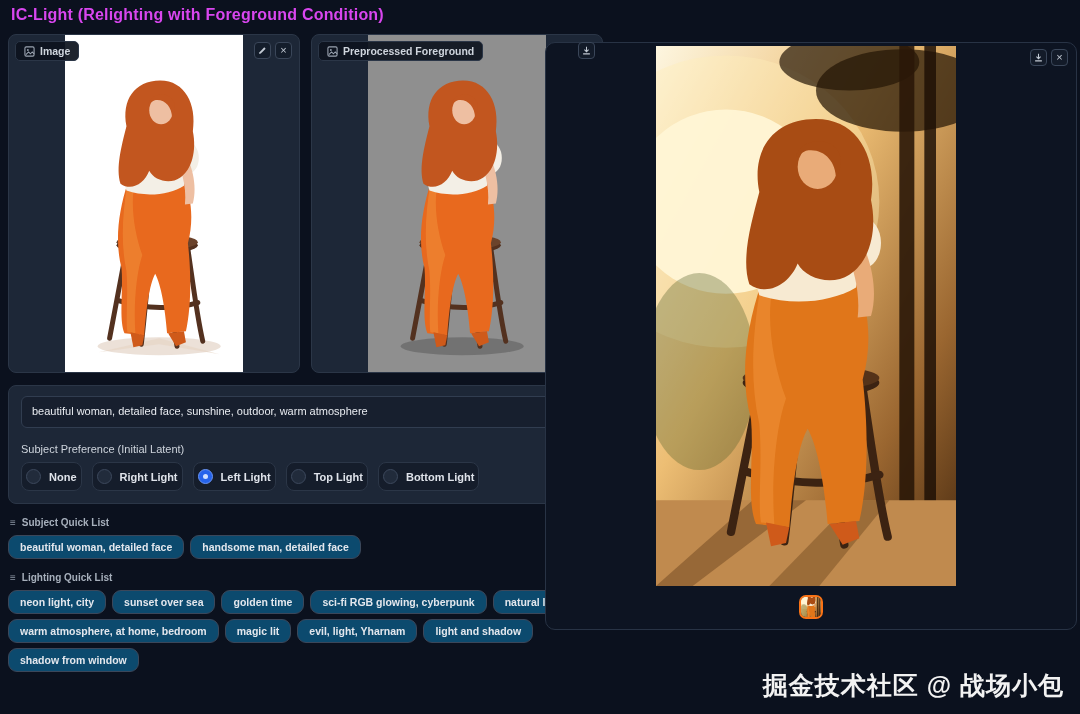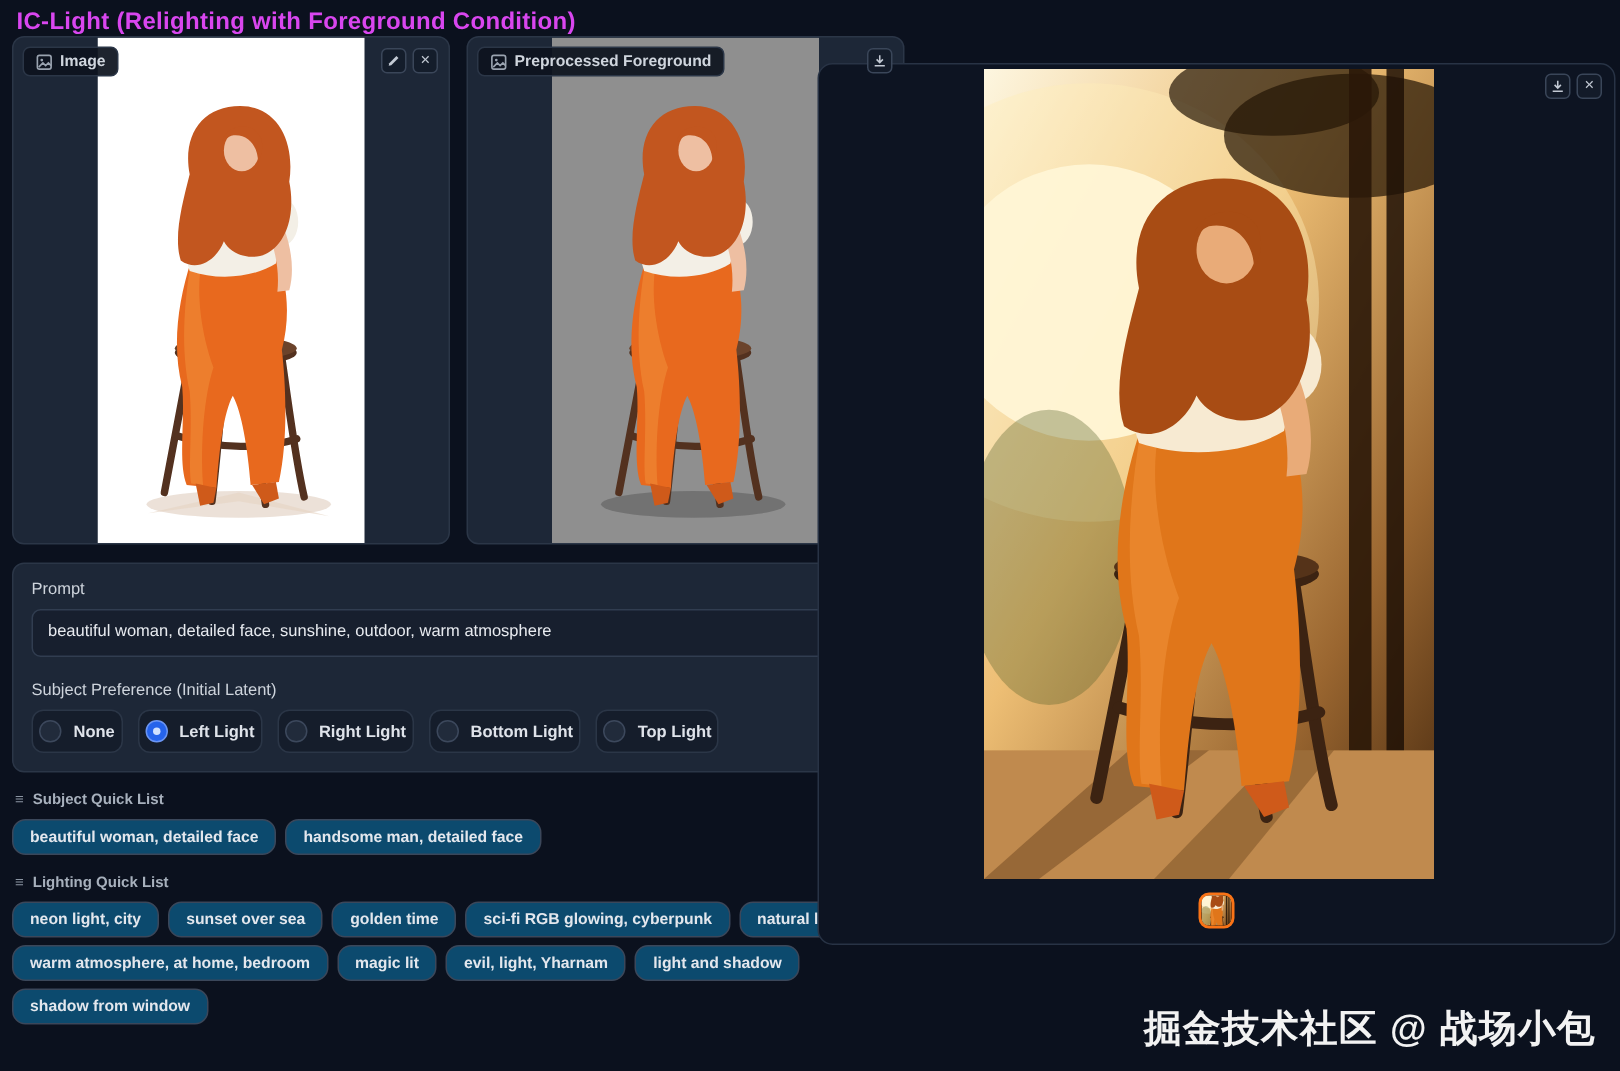--- a/index.html
+++ b/index.html
@@ -8,21 +8,21 @@
     background:#0b111e;
     font-family:"Liberation Sans",sans-serif;
     color:#e5e8ee;
     position:relative;overflow:hidden;
   }
   .title{
     position:absolute;left:11px;top:6px;
     font-size:16px;font-weight:700;color:#d946ef;letter-spacing:.2px;
   }
   
-  .left{position:absolute;left:8px;top:24px;width:595px}
+  .left{position:absolute;left:8px;top:34px;width:595px}
   .panels{display:flex;gap:11px;height:339px}
   .card{
     position:relative;flex:1;
     background:#1d2737;border:1px solid #2b3647;border-radius:8px;
     overflow:hidden;display:flex;align-items:center;justify-content:center;
   }
   .fig{height:100%;width:auto;display:block}
   .label-chip{
     position:absolute;top:6px;left:6px;z-index:2;
     display:flex;align-items:center;gap:5px;
@@ -191,44 +191,43 @@
               <path d="M85,101 L96,93 L107,102 L96,120 Z" fill="#eebfa2"></path>
               <path d="M82,98 C68,88 60,68 72,56 C77,50 85,50 89,55 L84,64 C77,66 75,76 84,87 C88,91 91,94 92,98 Z" fill="#eebfa2"></path>
               <path d="M96,46 C70,46 57,66 62,92 C57,112 51,134 56,150 C67,158 80,150 85,137 C90,147 106,151 116,144 C128,136 133,117 129,97 C133,70 121,46 96,46 Z" fill="#c2561f"></path>
               <ellipse cx="97" cy="76" rx="12" ry="14" fill="#eebfa2"></ellipse>
               <path d="M84,70 C86,58 106,56 110,68 C112,74 110,80 108,84 C108,72 100,64 90,66 C86,68 84,70 84,70 Z" fill="#c2561f"></path>
             </svg></div>
       </div>
     </div>
 
     <div class="group">
-      <div class="field-label">Prompt</div>
       <textarea class="prompt" spellcheck="false" style="">beautiful woman, detailed face, sunshine, outdoor, warm atmosphere</textarea>
 
       <div class="field-label" style="margin-top:11px">Subject Preference (Initial Latent)</div>
       <div class="radios">
         <label class="radio-chip">
           <span class="radio-dot"></span>
           <span>None</span>
         </label>
+        <label class="radio-chip">
+          <span class="radio-dot"></span>
+          <span>Right Light</span>
+        </label>
         <label class="radio-chip selected">
           <span class="radio-dot"></span>
           <span>Left Light</span>
         </label>
         <label class="radio-chip">
           <span class="radio-dot"></span>
-          <span>Right Light</span>
+          <span>Top Light</span>
         </label>
         <label class="radio-chip">
           <span class="radio-dot"></span>
           <span>Bottom Light</span>
-        </label>
-        <label class="radio-chip">
-          <span class="radio-dot"></span>
-          <span>Top Light</span>
         </label>
       </div>
     </div>
 
     <div class="section-label">
       <span class="glyph">≡</span>
       <span>Subject Quick List</span>
     </div>
     <div class="chips">
       <button class="chip">beautiful woman, detailed face</button>

